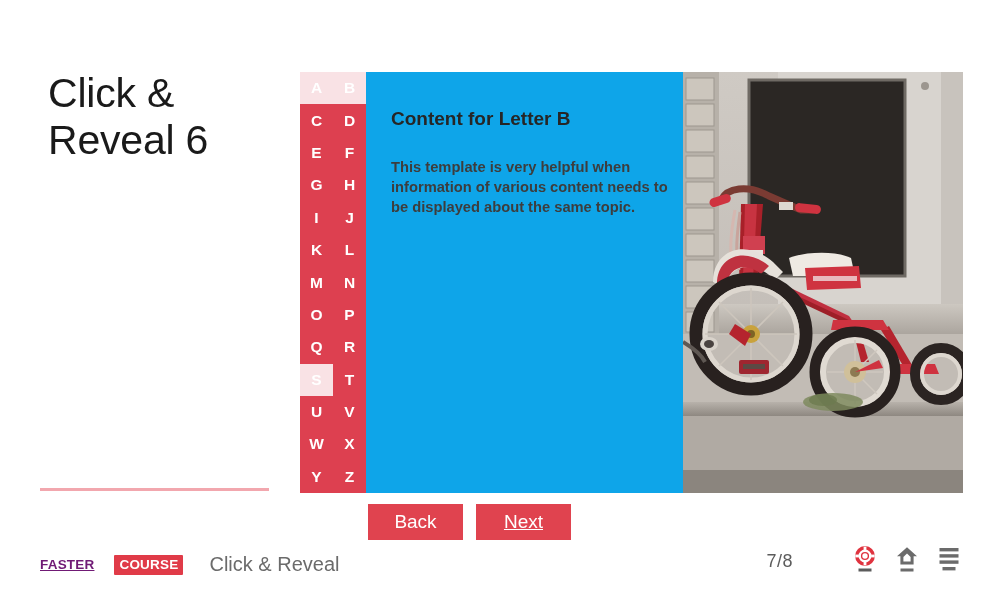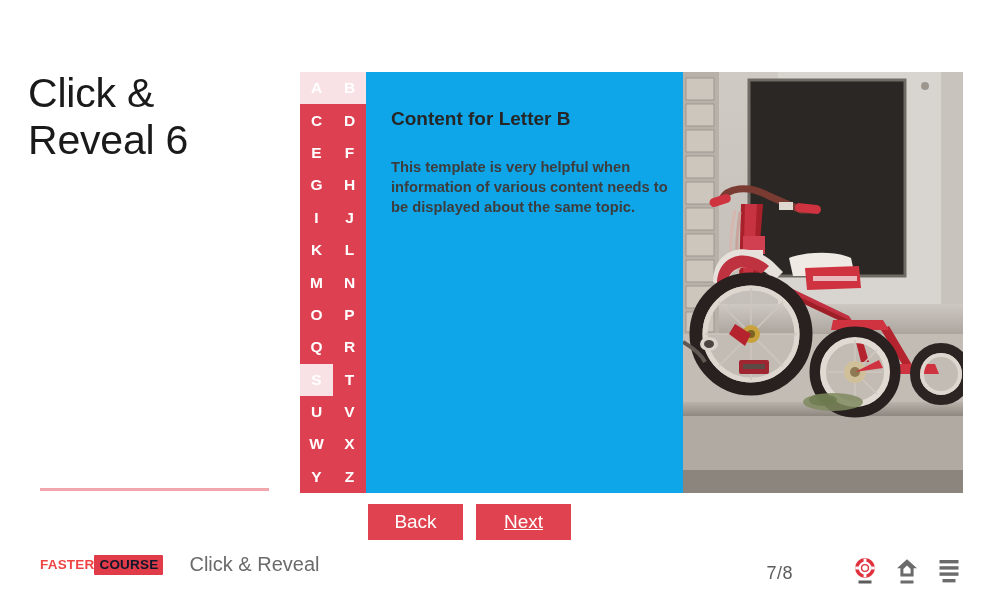--- a/index.html
+++ b/index.html
@@ -11,21 +11,21 @@
     height: 600px;
     background: #ffffff;
     font-family: "Liberation Sans", sans-serif;
     overflow: hidden;
     position: relative;
   }
 
   
   .left-col {
     position: absolute;
-    left: 28px;
+    left: 48px;
     top: 70px;
     width: 232px;
     height: 500px;
   }
   .slide-title {
     font-size: 41px;
     line-height: 47px;
     font-weight: 400;
     color: #1a1a1a;
     letter-spacing: -0.2px;
@@ -58,44 +58,45 @@
     align-items: center;
   }
   .logo {
     display: inline-flex;
     align-items: center;
     height: 20px;
   }
   .logo-faster {
     font-size: 13.5px;
     font-weight: bold;
-    color: #ef4444;
+    color: #701a75;
     letter-spacing: 0.2px;
+    text-decoration: underline;
   }
   .logo-course {
     font-size: 13.5px;
     font-weight: bold;
-    color: #0f172a;
+    color: #ffffff;
     background: #e03b48;
     letter-spacing: 0.2px;
     padding: 2px 5px 3px 5px;
-    margin-left: 0;
+    margin-left: 20px;
     border-radius: 1px;
   }
   .footer-label {
     margin-left: 26px;
     font-size: 20px;
     color: #6b6b6b;
   }
 
   
   .footer-right {
     position: absolute;
     right: 37px;
-    top: 557px;
+    top: 545px;
     display: flex;
     align-items: center;
     height: 32px;
   }
   .page-counter {
     font-size: 18px;
     color: #5c5c5c;
     margin-right: 44px;
     letter-spacing: 0.5px;
   }

